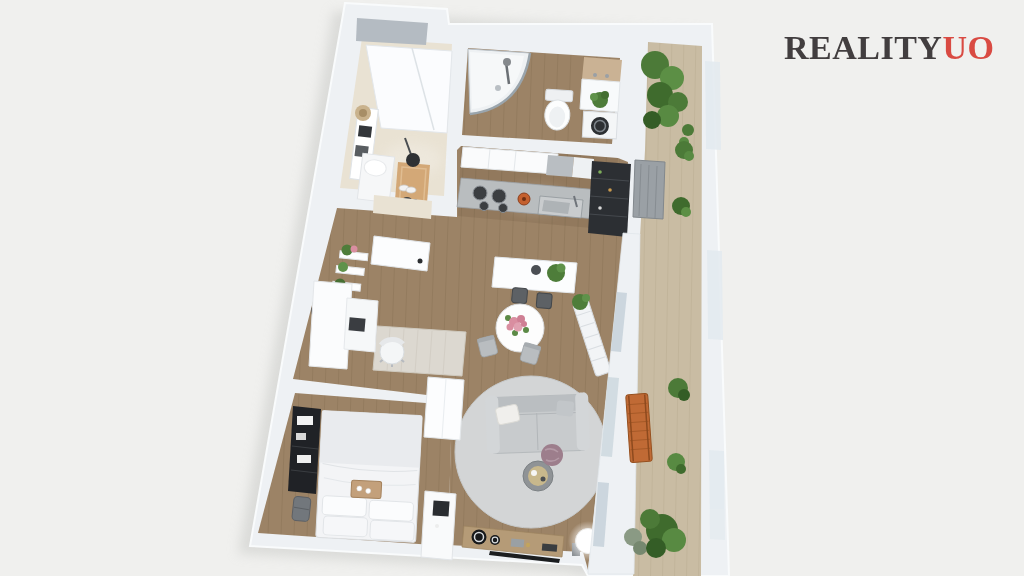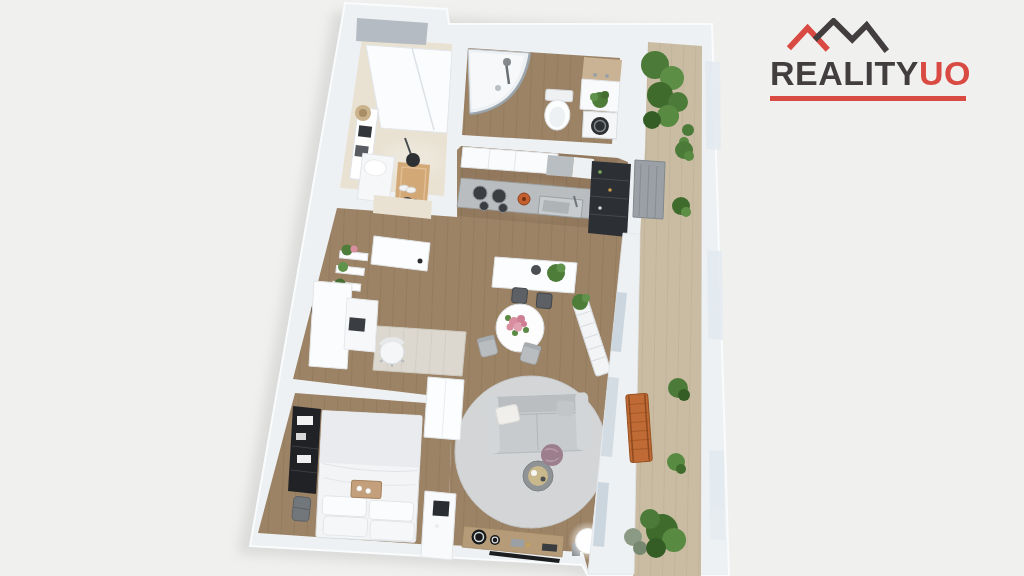--- a/index.html
+++ b/index.html
@@ -13,21 +13,21 @@
   body{background:var(--background);font-family:"Liberation Sans",sans-serif;position:relative;}
   .stage{position:absolute;left:0;top:0;width:1024px;height:576px;}
   svg{display:block;}
   .wall{fill:var(--wall);}
   .hall{fill:var(--hall_floor);}
   .wood-base{fill:var(--wood_floor);}  .wood-line{stroke:var(--wood_line);stroke-width:1;}
   .balc-base{fill:var(--balcony_floor);} .balc-line{stroke:var(--balcony_line);stroke-width:1;}
   .plant{fill:var(--plant_green);}
   .rug{fill:var(--rug_gray);}
   .sofa{fill:var(--sofa_gray);}
-  .logo{position:absolute;left:770px;top:18px;width:202px;display:flex;flex-direction:column;}
+  .logo{position:absolute;left:770px;top:28px;width:202px;display:flex;font-family:Liberation Serif, serif;}
   .roof{margin-left:14px;width:112px;height:36px;}
   .roof-red{fill:none;stroke:var(--logo_red);stroke-width:8;}
   .roof-dark{fill:none;stroke:var(--logo_dark);stroke-width:8;}
   .logo-text{white-space:nowrap;font-size:34px;font-weight:bold;letter-spacing:.5px;
              color:var(--logo_dark);line-height:1.05;margin-top:2px;}
   .logo-text .accent{color:var(--logo_red);}
   .logo-underline{height:5px;background:var(--logo_red);margin-top:4px;width:196px;}
 </style>
 </head>
 <body>

